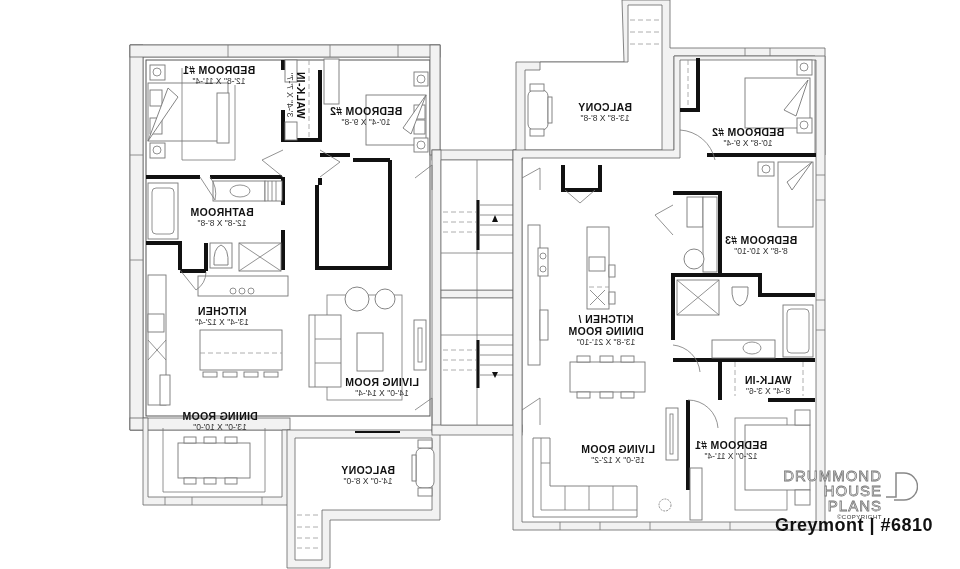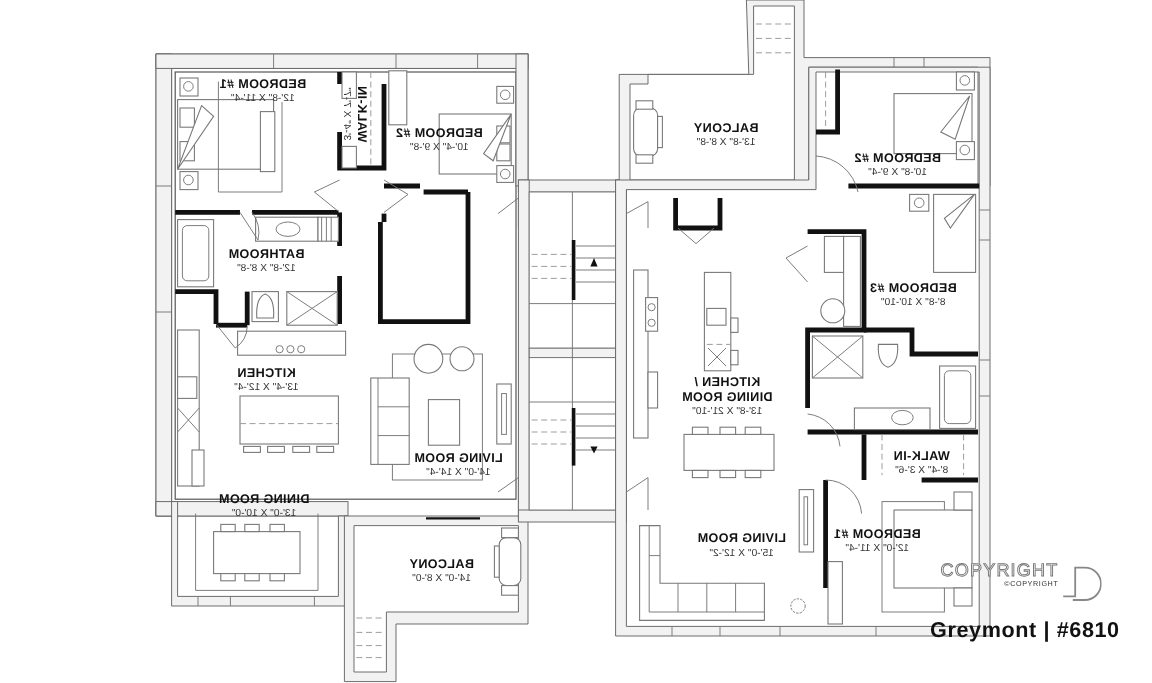--- a/index.html
+++ b/index.html
@@ -371,19 +371,20 @@
 <div class="room-label mirror" style="left:618px; top:454px;">
   <div class="room-name">LIVING ROOM</div>
   <div class="room-dim">15'-0" X 12'-2"</div>
 </div>
 <div class="room-label mirror" style="left:731px; top:450px;">
   <div class="room-name">BEDROOM #1</div>
   <div class="room-dim">12'-0" X 11'-4"</div>
 </div>
 
 <div class="brand">
-  <div class="brand-line">COPYRIGHT</div>
+  <div class="brand-line">DRUMMOND</div>
+  <div class="brand-line">HOUSE PLANS</div>
   <div class="brand-copy">©COPYRIGHT</div>
 </div>
 <svg class="brand-logo" viewBox="0 0 36 34">
   <path d="M4,27 H14 V3 H22 A12,12 0 0 1 22,30 H12" fill="none" stroke="#888" stroke-width="1.5"></path>
 </svg>
 <div class="plan-id">Greymont | #6810</div>
 
 </body></html>

